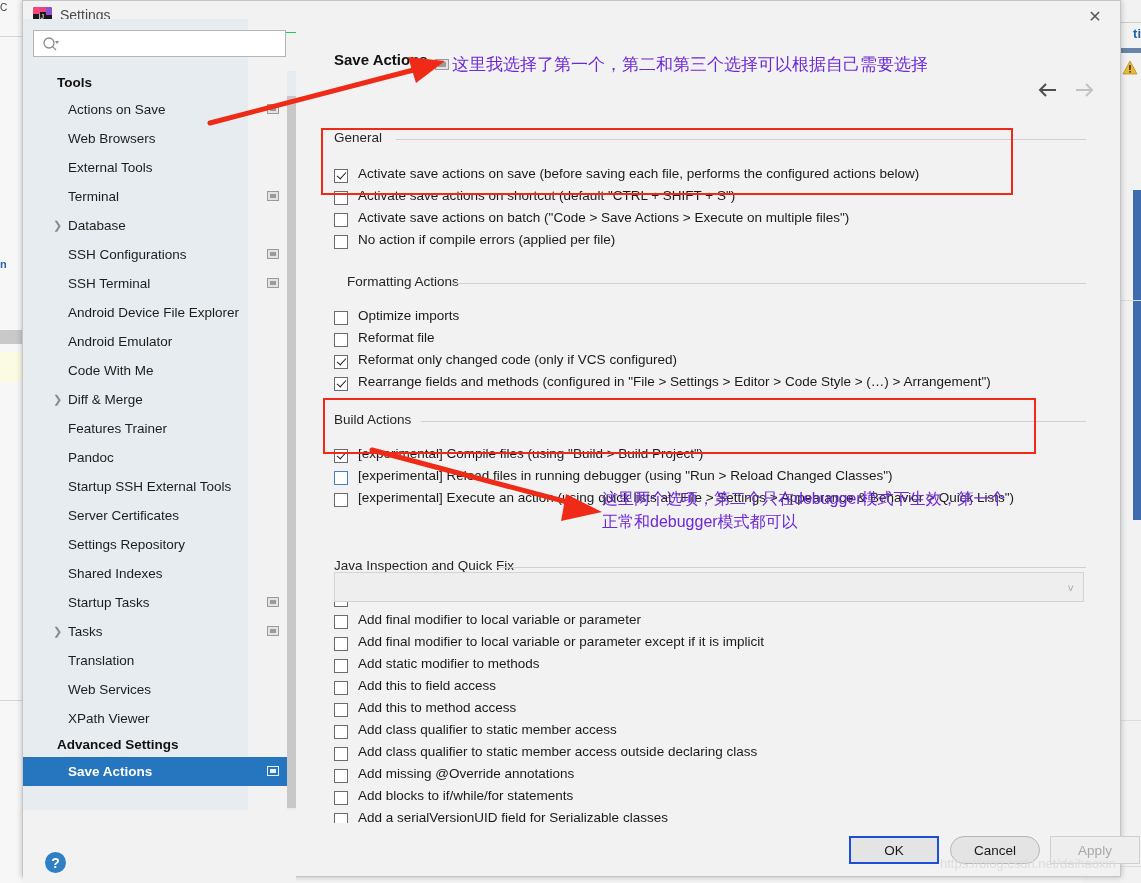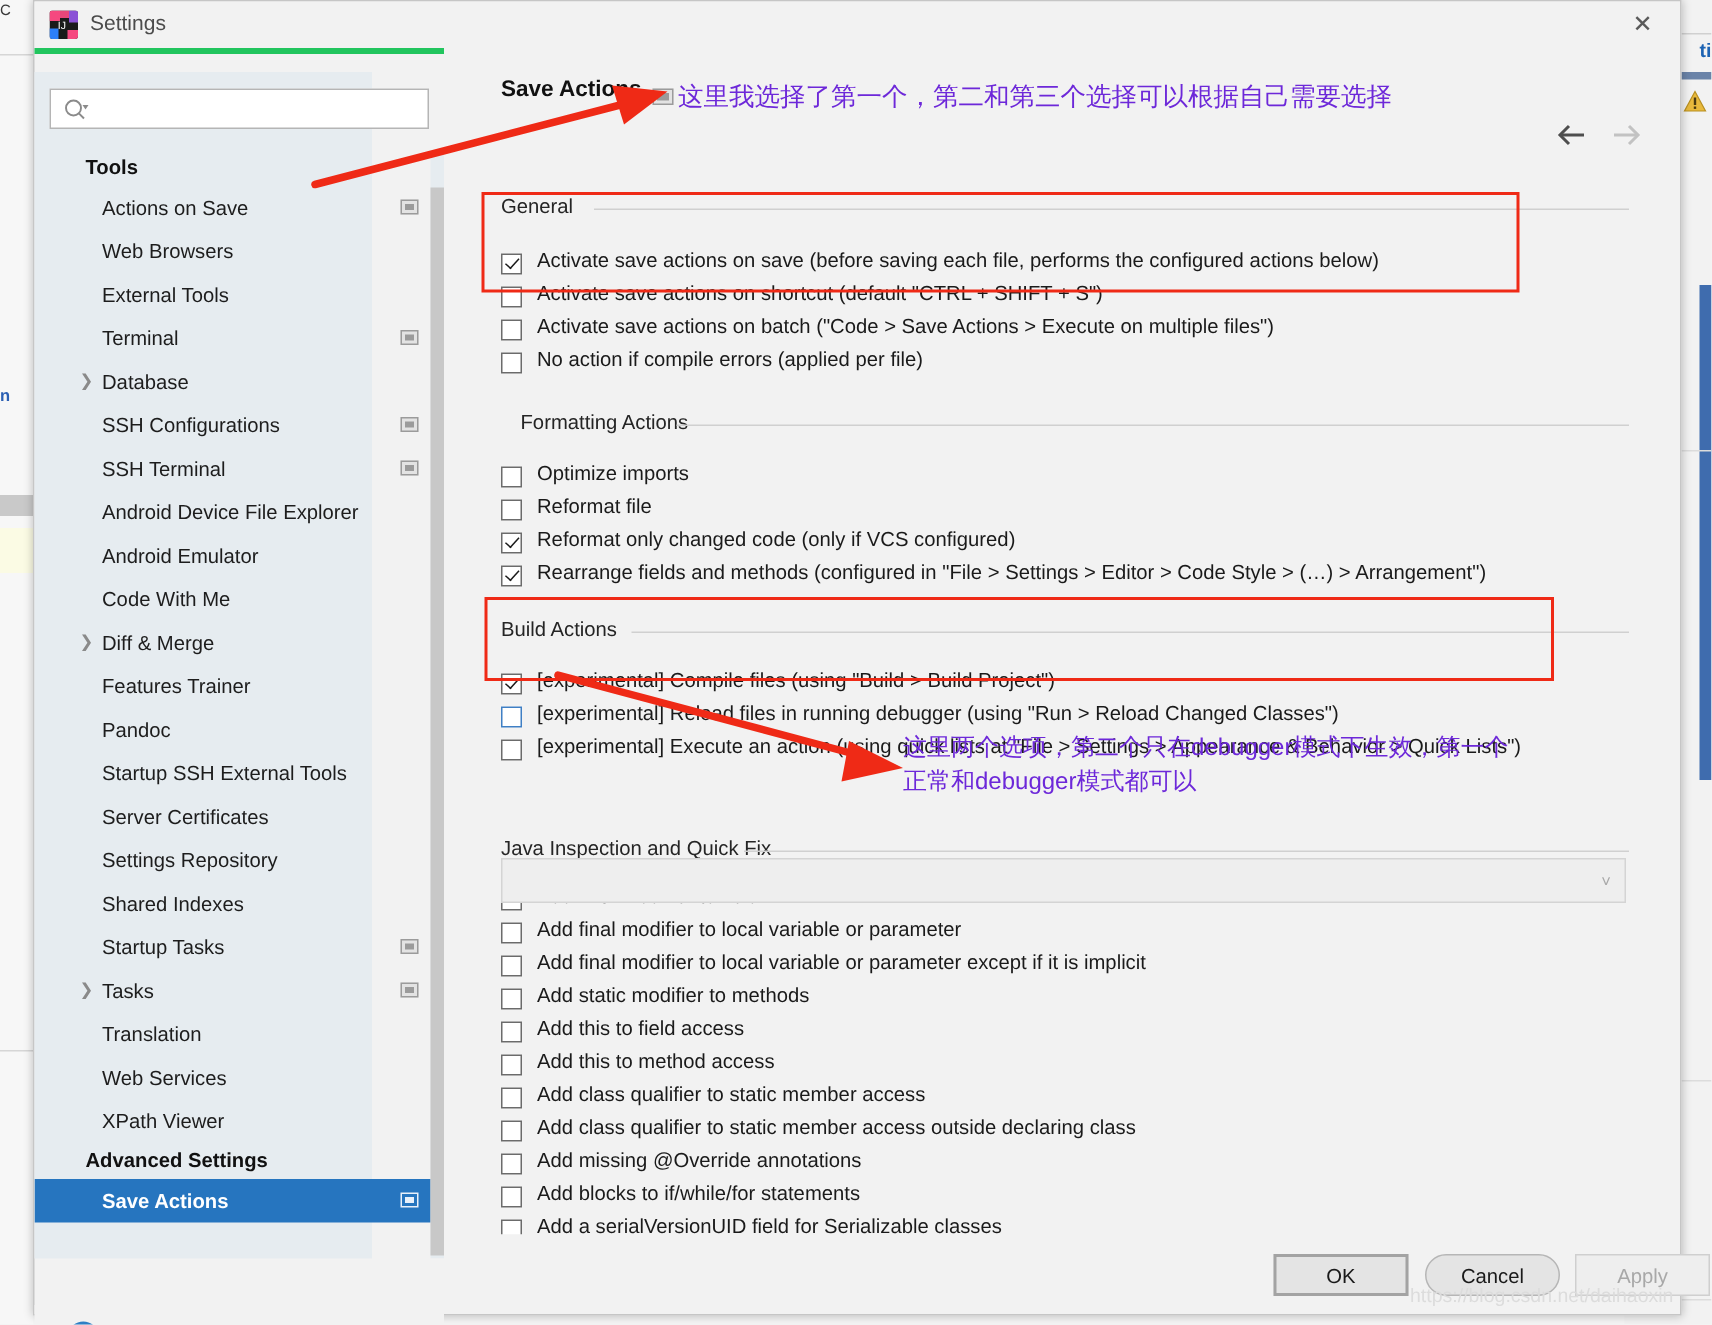--- a/index.html
+++ b/index.html
@@ -35,39 +35,39 @@
     position: absolute;
     left: 22px; top: 0px;
     width: 1097px; height: 875px;
     background: #f2f2f2;
     border: 1px solid #c6c6c6;
     box-shadow: 0 0 6px rgba(0,0,0,0.25);
   }
   .titlebar {
     position: relative;
     height: 31px; background: #f2f2f2;
-    border-bottom: 4px solid #22c55e;
+    border-bottom: 1px solid #22c55e;
   }
   .title-icon {
     position:absolute; left: 10px; top: 6px; width: 19px; height: 19px;
     border-radius: 2px; overflow:hidden;
   }
   .title-text {
     position:absolute; left: 37px; top: 6px;
     font-size: 14px; color: #4b4b4b;
   }
   .title-close {
     position:absolute; right: 4px; top: 0px; width: 42px; height: 30px;
     display:flex; align-items:center; justify-content:center;
     font-size: 16px; color: #5a5a5a; cursor: default;
   }
 
   
   .leftpane {
-    position:absolute; left:0; top:47px; width: 225px; height: 791px;
+    position:absolute; left:0; top:18px; width: 225px; height: 791px;
     background: #e6ecf0;
   }
   .search-wrap { position:absolute; left: 10px; top: 11px; width: 253px; height: 27px; }
   .search-box {
     width: 100%; height: 100%; box-sizing:border-box;
     background:#ffffff; border: 1px solid #b5b5b5;
     font-size: 13px; padding-left: 32px; color:#222;
     font-family: "Liberation Sans", sans-serif;
   }
   .search-icon { position:absolute; left: 9px; top: 6px; width:18px; height:16px; pointer-events:none; }
@@ -170,21 +170,21 @@
 
   
   .btnbar { position:absolute; left: 273px; top: 822px; width: 824px; height: 52px; background:#f2f2f2; }
   .btn {
     position:absolute; top: 13px; height: 28px;
     font-size: 13.5px; color:#1a1a1a; background:#e4e4e4;
     border:1px solid #b6b6b6; box-sizing:border-box;
     display:flex; align-items:center; justify-content:center;
     font-family:"Liberation Sans", sans-serif;
   }
-  .btn.ok { left: 553px; width: 90px; border: 2px solid #a3a3a3; }
+  .btn.ok { left: 553px; width: 90px; border: 2px solid #1d4ed8; }
   .btn.cancel { left: 654px; width: 90px; border-radius: 14px; }
   .btn.apply { left: 754px; width: 90px; color:#a8a8a8; border-color:#cfcfcf; background:#eeeeee; }
 
   .watermark {
     position:absolute; left: 940px; top: 856px;
     font-size: 13px; color: #dcdcdc;
     white-space: nowrap;
   }
 
   

